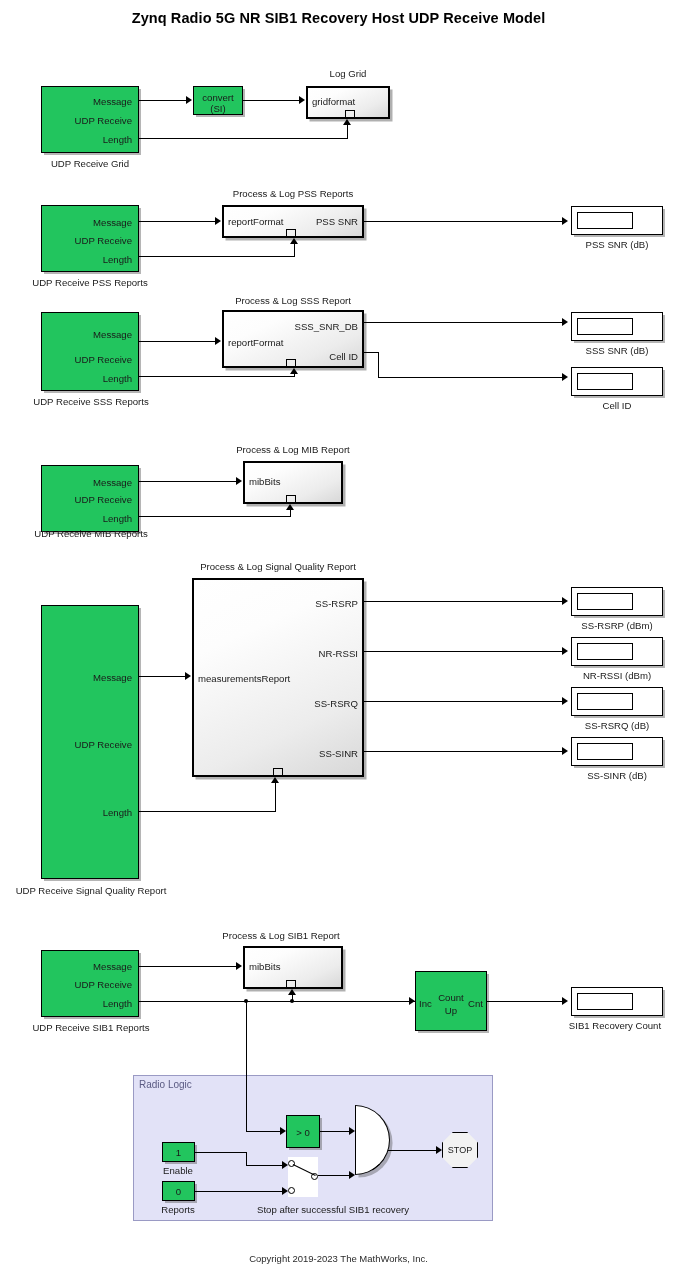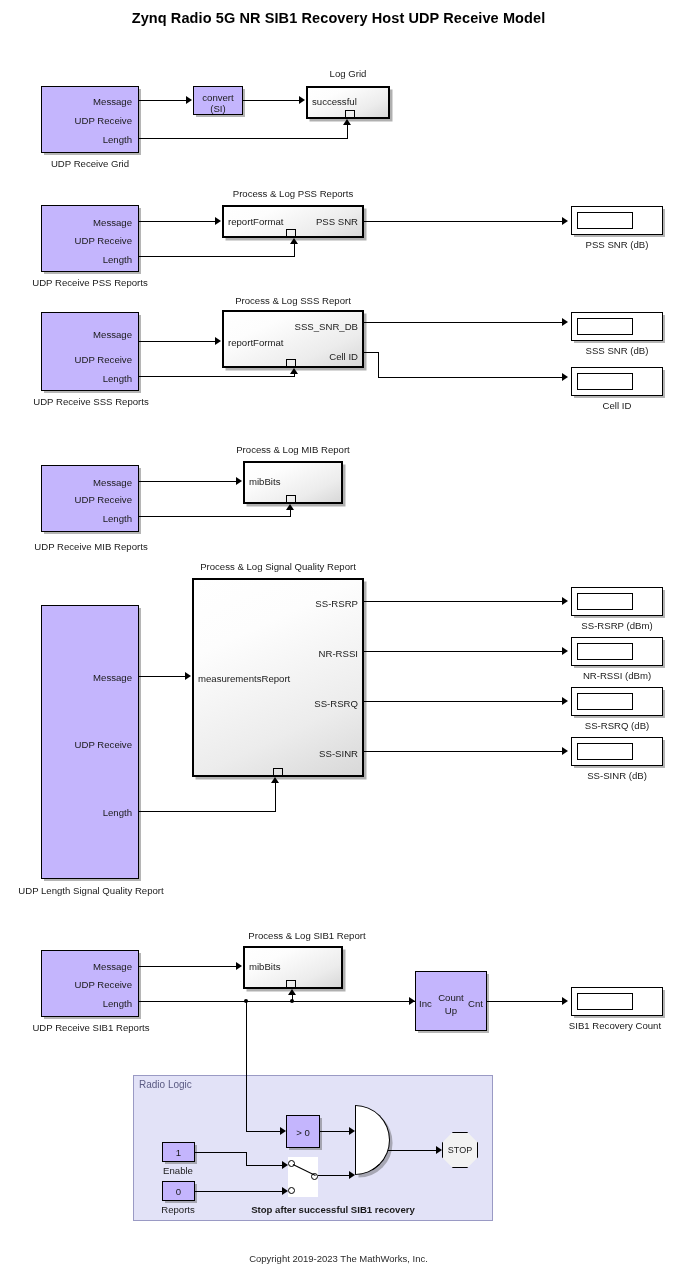--- a/index.html
+++ b/index.html
@@ -5,21 +5,21 @@
   html,body{margin:0;padding:0;background:#ffffff;}
   body{width:677px;height:1281px;position:relative;
        font-family:"Liberation Sans",sans-serif;color:#1a1a1a;
        -webkit-font-smoothing:antialiased;overflow:hidden;}
   .ttl{position:absolute;width:100%;text-align:center;top:10px;left:0;
        font-size:14.5px;font-weight:bold;letter-spacing:.1px;color:#000;}
   .copy{position:absolute;width:100%;text-align:center;top:1253px;left:0;
         font-size:9.5px;color:#2b2b2b;}
 
   
-  .blk{position:absolute;background:#c4b5fd;border:1.3px solid #000;box-sizing:border-box;
+  .blk{position:absolute;background:#22c55e;border:1.3px solid #000;box-sizing:border-box;
        box-shadow:2.5px 2.5px 0 -0.5px rgba(90,90,90,.45);}
   
   .sub{position:absolute;box-sizing:border-box;border:2px solid #000;
        background:linear-gradient(155deg,#ffffff 0%,#fdfdfd 28%,#ececec 72%,#d8d8d8 100%);
        box-shadow:3px 3px 0 -0.5px rgba(80,80,80,.45);}
   
   .disp{position:absolute;box-sizing:border-box;border:1.3px solid #000;background:#fff;
         box-shadow:2.5px 2.5px 0 -0.5px rgba(90,90,90,.45);}
   .disp i{position:absolute;left:5px;top:5px;right:29px;bottom:5px;
           border:1.3px solid #000;background:#fff;display:block;}
@@ -77,21 +77,21 @@
 <div class="blk" style="left:193px;top:86px;width:50px;height:29px;">
   <span class="lbl c" style="left:0;top:6px;width:100%;">convert</span>
   <span class="lbl c" style="left:0;top:17px;width:100%;">(SI)</span>
 </div>
 
 <div class="h" style="left:243px;top:100px;width:56px;"></div>
 <div class="ar" style="left:299px;top:96px;"></div>
 
 <div class="cap" style="left:258px;top:68px;width:180px;">Log Grid</div>
 <div class="sub" style="left:306px;top:86px;width:84px;height:33px;">
-  <span class="lbl" style="left:4px;top:9px;">successful</span>
+  <span class="lbl" style="left:4px;top:9px;">gridformat</span>
   <div class="trig" style="left:37px;bottom:0px;"></div>
 </div>
 <div class="h" style="left:139px;top:138px;width:209px;"></div>
 <div class="v" style="left:347px;top:125px;height:13px;"></div>
 <div class="aru" style="left:343px;top:119px;"></div>
 
 <div class="blk" style="left:41px;top:205px;width:98px;height:67px;">
   <span class="lbl" style="right:6px;top:12px;">Message</span>
   <span class="lbl" style="right:6px;top:30px;">UDP Receive</span>
   <span class="lbl" style="right:6px;top:49px;">Length</span>
@@ -153,40 +153,40 @@
 <div class="disp" style="left:571px;top:367px;width:92px;height:29px;">
   <i></i>
 </div>
 <div class="cap" style="left:547px;top:400px;width:140px;">Cell ID</div>
 
 <div class="blk" style="left:41px;top:465px;width:98px;height:67px;">
   <span class="lbl" style="right:6px;top:12px;">Message</span>
   <span class="lbl" style="right:6px;top:29px;">UDP Receive</span>
   <span class="lbl" style="right:6px;top:48px;">Length</span>
 </div>
-<div class="cap" style="left:0px;top:541px;width:182px;">UDP Receive MIB Reports</div>
+<div class="cap" style="left:0px;top:528px;width:182px;">UDP Receive MIB Reports</div>
 
 <div class="h" style="left:139px;top:481px;width:97px;"></div>
 <div class="ar" style="left:236px;top:477px;"></div>
 
 <div class="cap" style="left:203px;top:444px;width:180px;">Process &amp; Log MIB Report</div>
 <div class="sub" style="left:243px;top:461px;width:100px;height:43px;">
   <span class="lbl" style="left:4px;top:14px;">mibBits</span>
   <div class="trig" style="left:41px;bottom:0px;"></div>
 </div>
 <div class="h" style="left:139px;top:516px;width:152px;"></div>
 <div class="v" style="left:290px;top:510px;height:6px;"></div>
 <div class="aru" style="left:286px;top:504px;"></div>
 
 <div class="blk" style="left:41px;top:605px;width:98px;height:274px;">
   <span class="lbl" style="right:6px;top:67px;">Message</span>
   <span class="lbl" style="right:6px;top:134px;">UDP Receive</span>
   <span class="lbl" style="right:6px;top:202px;">Length</span>
 </div>
-<div class="cap" style="left:0px;top:885px;width:182px;">UDP Length Signal Quality Report</div>
+<div class="cap" style="left:0px;top:885px;width:182px;">UDP Receive Signal Quality Report</div>
 
 <div class="h" style="left:139px;top:676px;width:46px;"></div>
 <div class="ar" style="left:185px;top:672px;"></div>
 
 <div class="cap" style="left:188px;top:561px;width:180px;">Process &amp; Log Signal Quality Report</div>
 <div class="sub" style="left:192px;top:578px;width:172px;height:199px;">
   <span class="lbl" style="left:4px;top:94px;">measurementsReport</span>
   <span class="lbl" style="right:4px;top:19px;">SS-RSRP</span>
   <span class="lbl" style="right:4px;top:69px;">NR-RSSI</span>
   <span class="lbl" style="right:4px;top:119px;">SS-RSRQ</span>
@@ -228,21 +228,21 @@
 <div class="blk" style="left:41px;top:950px;width:98px;height:67px;">
   <span class="lbl" style="right:6px;top:11px;">Message</span>
   <span class="lbl" style="right:6px;top:29px;">UDP Receive</span>
   <span class="lbl" style="right:6px;top:48px;">Length</span>
 </div>
 <div class="cap" style="left:0px;top:1022px;width:182px;">UDP Receive SIB1 Reports</div>
 
 <div class="h" style="left:139px;top:966px;width:97px;"></div>
 <div class="ar" style="left:236px;top:962px;"></div>
 
-<div class="cap" style="left:217px;top:930px;width:180px;">Process &amp; Log SIB1 Report</div>
+<div class="cap" style="left:191px;top:930px;width:180px;">Process &amp; Log SIB1 Report</div>
 <div class="sub" style="left:243px;top:946px;width:100px;height:43px;">
   <span class="lbl" style="left:4px;top:14px;">mibBits</span>
   <div class="trig" style="left:41px;bottom:0px;"></div>
 </div>
 
 <div class="h" style="left:139px;top:1001px;width:276px;"></div>
 <div class="dot" style="left:244px;top:999px;"></div>
 <div class="dot" style="left:290px;top:999px;"></div>
 <div class="v" style="left:292px;top:995px;height:6px;"></div>
 <div class="aru" style="left:288px;top:989px;"></div>
@@ -292,21 +292,21 @@
 
 <div class="h" style="left:195px;top:1191px;width:87px;"></div>
 <div class="ar" style="left:282px;top:1187px;"></div>
 
 <div class="switch" style="left:288px;top:1157px;width:30px;height:40px;">
   <div class="swo" style="left:0px;top:3px;"></div>
   <div class="swo" style="left:0px;top:30px;"></div>
   <div class="swo" style="right:0px;top:16px;"></div>
   <div class="swline" style="left:5px;top:7px;width:25px;transform:rotate(26deg);"></div>
 </div>
-<div class="cap" style="left:208px;top:1204px;width:250px;font-weight:bold;">Stop after successful SIB1 recovery</div>
+<div class="cap" style="left:208px;top:1204px;width:250px;">Stop after successful SIB1 recovery</div>
 
 <div class="h" style="left:318px;top:1175px;width:31px;"></div>
 <div class="ar" style="left:349px;top:1171px;"></div>
 
 <div class="orgate" style="left:355px;top:1105px;width:35px;height:70px;"></div>
 
 <div class="h" style="left:388px;top:1150px;width:48px;"></div>
 <div class="ar" style="left:436px;top:1146px;"></div>
 <div class="stop" style="left:442px;top:1132px;width:36px;height:36px;">
   <span>STOP</span>

